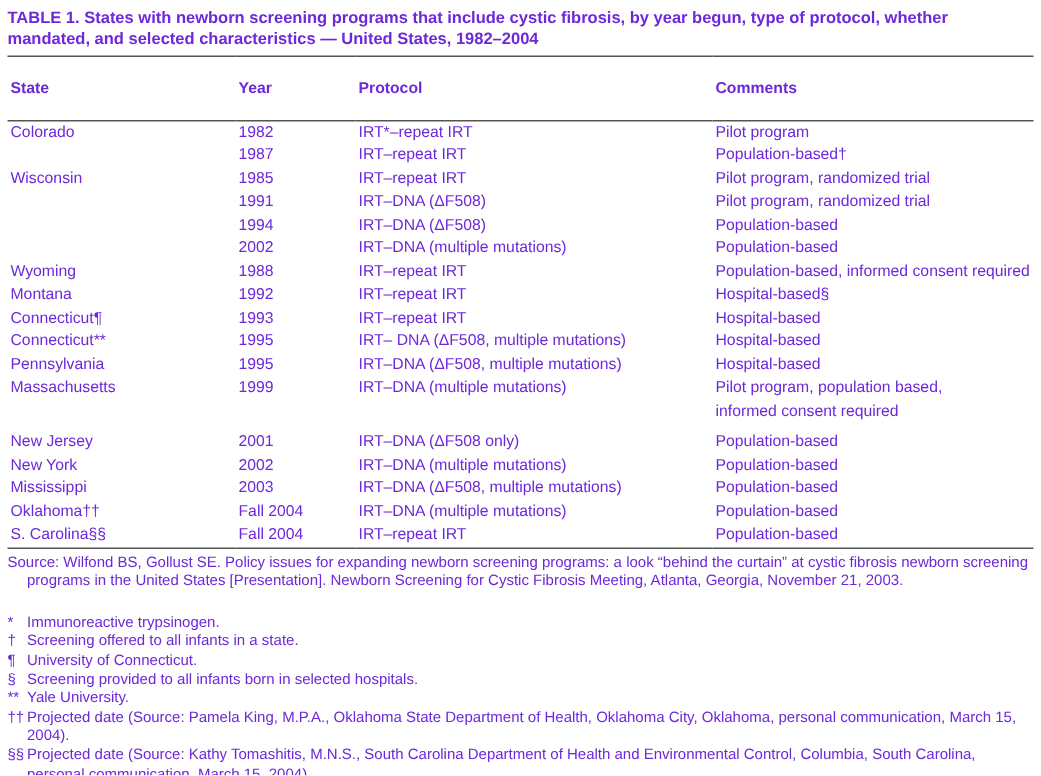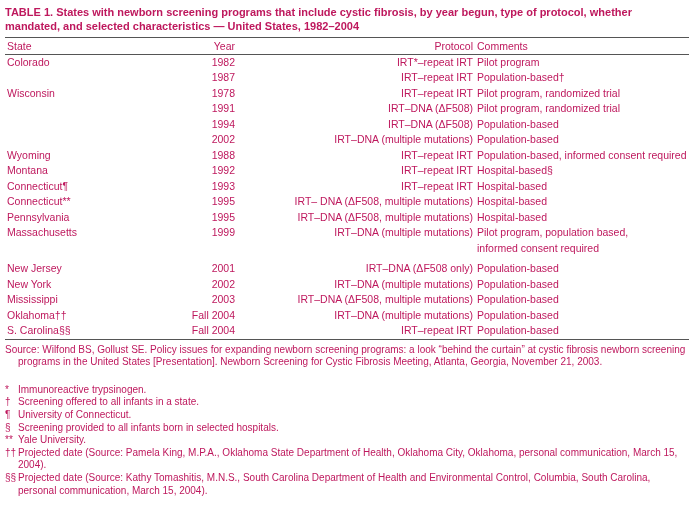--- a/index.html
+++ b/index.html
@@ -2,51 +2,51 @@
 <html><head>
 <meta charset="utf-8">
 <style>
   html, body { margin: 0; padding: 0; background: #fff; }
   .page {
     width: 694px;
     height: 517px;
     box-sizing: border-box;
     padding: 5px 5px 4px 5px;
     background: #fff;
-    color: #be185d;
+    color: #6d28d9;
     font-family: "Liberation Sans", sans-serif;
     overflow: hidden;
   }
   .title {
     font-size: 11px;
     font-weight: bold;
     line-height: 1.3;
     margin-bottom: 3px;
   }
   table.data {
     width: 100%;
     border-collapse: collapse;
     font-size: 10.5px;
     border-top: 1px solid #555;
     border-bottom: 1px solid #555;
   }
   table.data th {
-    font-weight: normal;
+    font-weight: bold;
     border-bottom: 1px solid #555;
-    padding: 1px 2px;
+    padding: 14px 2px;
     line-height: 14px;
   }
   table.data td {
     padding: 0 2px;
     line-height: 15.5px;
     vertical-align: top;
   }
   .c-state   { text-align: left; }
-  .c-year    { text-align: right; }
-  .c-proto   { text-align: right; }
+  .c-year    { text-align: left; }
+  .c-proto   { text-align: left; }
   .c-comments{ text-align: left; white-space: pre-line; }
   tr.gap td  { padding-top: 5px; }
   .footnotes { margin-top: 4px; font-size: 10px; line-height: 1.26; }
   .fn-source {
     padding-left: 13px;
     text-indent: -13px;
     margin-bottom: 15px;
   }
   .fn { padding-left: 13px; }
   .fn .marker {
@@ -85,21 +85,21 @@
         <td class="c-comments">Pilot program</td>
       </tr>
       <tr>
         <td class="c-state"></td>
         <td class="c-year">1987</td>
         <td class="c-proto">IRT–repeat IRT</td>
         <td class="c-comments">Population-based†</td>
       </tr>
       <tr>
         <td class="c-state">Wisconsin</td>
-        <td class="c-year">1978</td>
+        <td class="c-year">1985</td>
         <td class="c-proto">IRT–repeat IRT</td>
         <td class="c-comments">Pilot program, randomized trial</td>
       </tr>
       <tr>
         <td class="c-state"></td>
         <td class="c-year">1991</td>
         <td class="c-proto">IRT–DNA (ΔF508)</td>
         <td class="c-comments">Pilot program, randomized trial</td>
       </tr>
       <tr>

